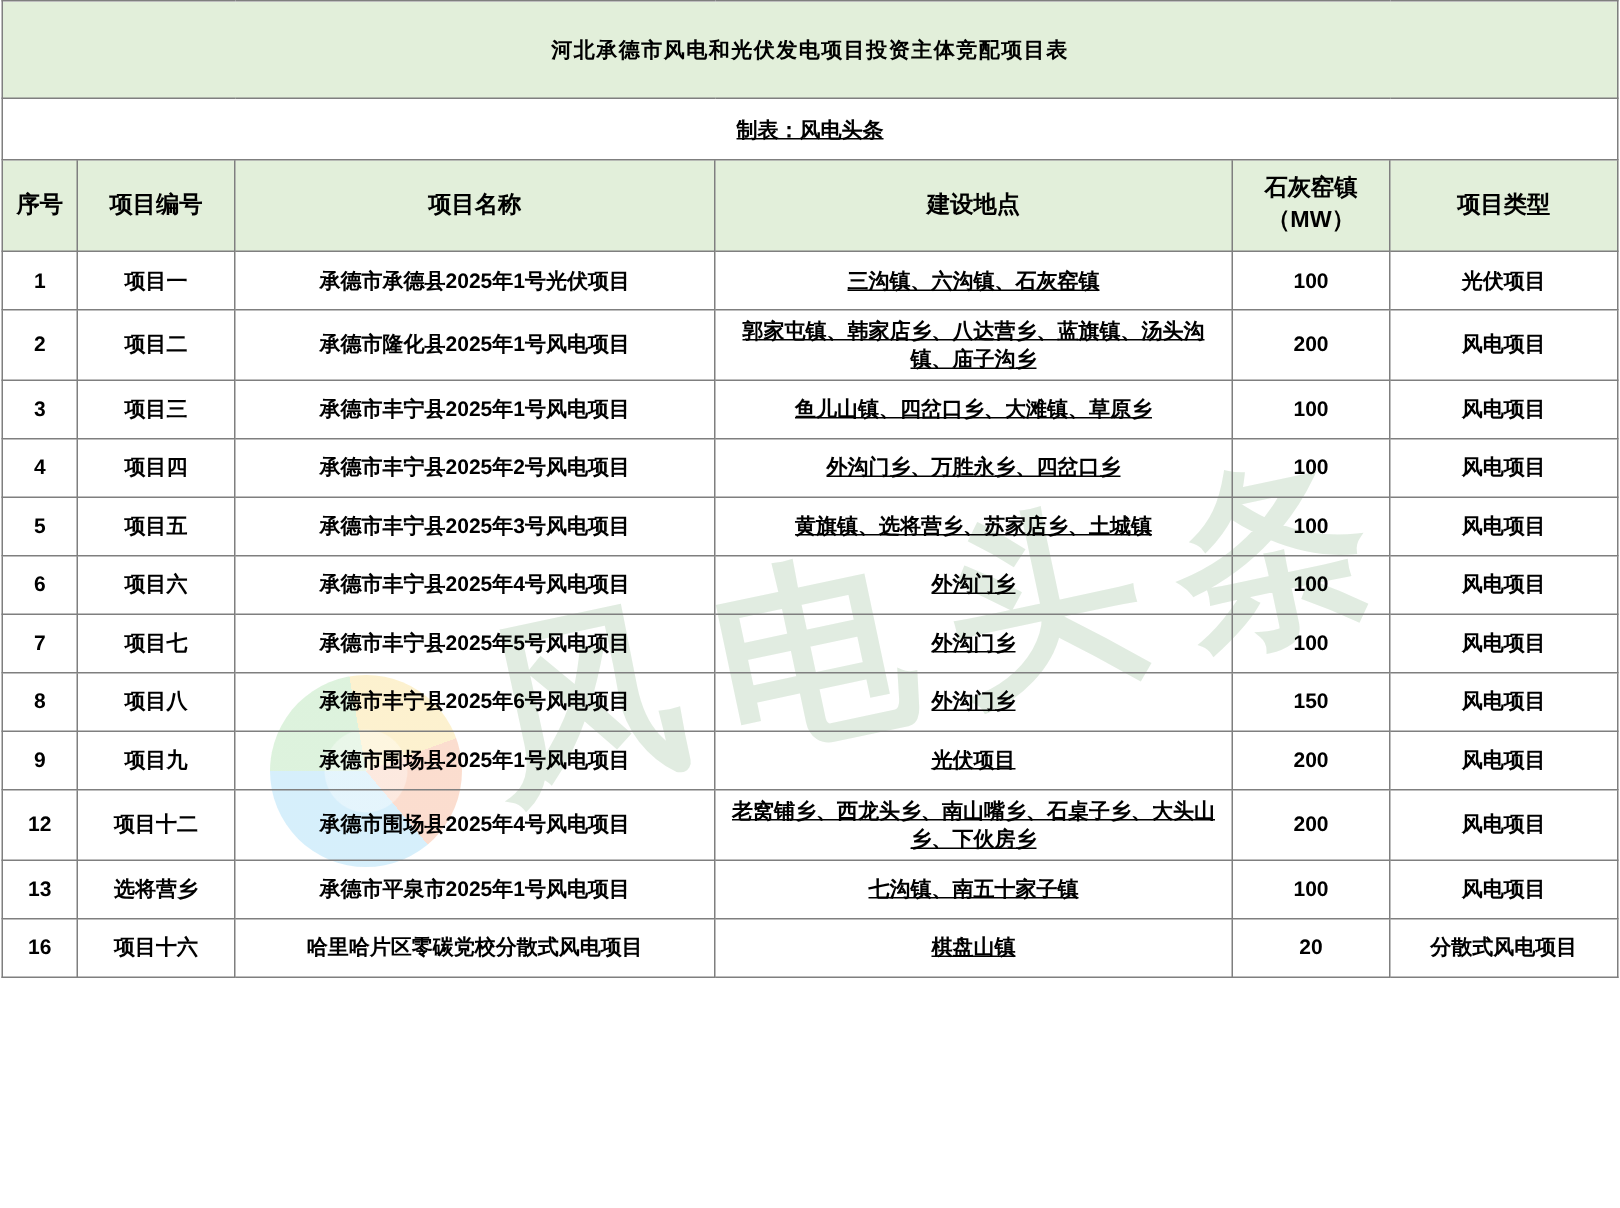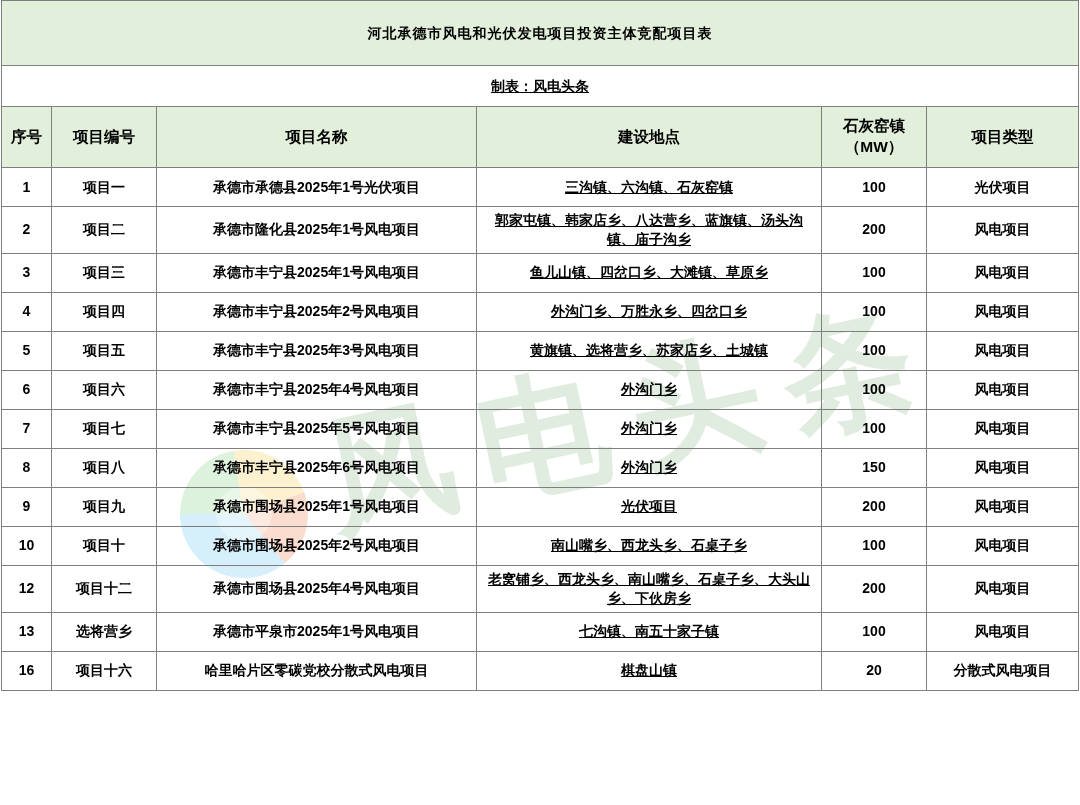--- a/index.html
+++ b/index.html
@@ -219,28 +219,20 @@
       </tr>
       <tr>
         <td>9</td>
         <td>项目九</td>
         <td class="name">承德市围场县2025年1号风电项目</td>
         <td class="loc">光伏项目</td>
         <td>200</td>
         <td>风电项目</td>
       </tr>
       <tr>
-        <td>10</td>
-        <td>项目十</td>
-        <td class="name">承德市围场县2025年2号风电项目</td>
-        <td class="loc">南山嘴乡、西龙头乡、石桌子乡</td>
-        <td>100</td>
-        <td>风电项目</td>
-      </tr>
-      <tr>
         <td>12</td>
         <td>项目十二</td>
         <td class="name">承德市围场县2025年4号风电项目</td>
         <td class="loc">老窝铺乡、西龙头乡、南山嘴乡、石桌子乡、大头山乡、下伙房乡</td>
         <td>200</td>
         <td>风电项目</td>
       </tr>
       <tr>
         <td>13</td>
         <td>选将营乡</td>

